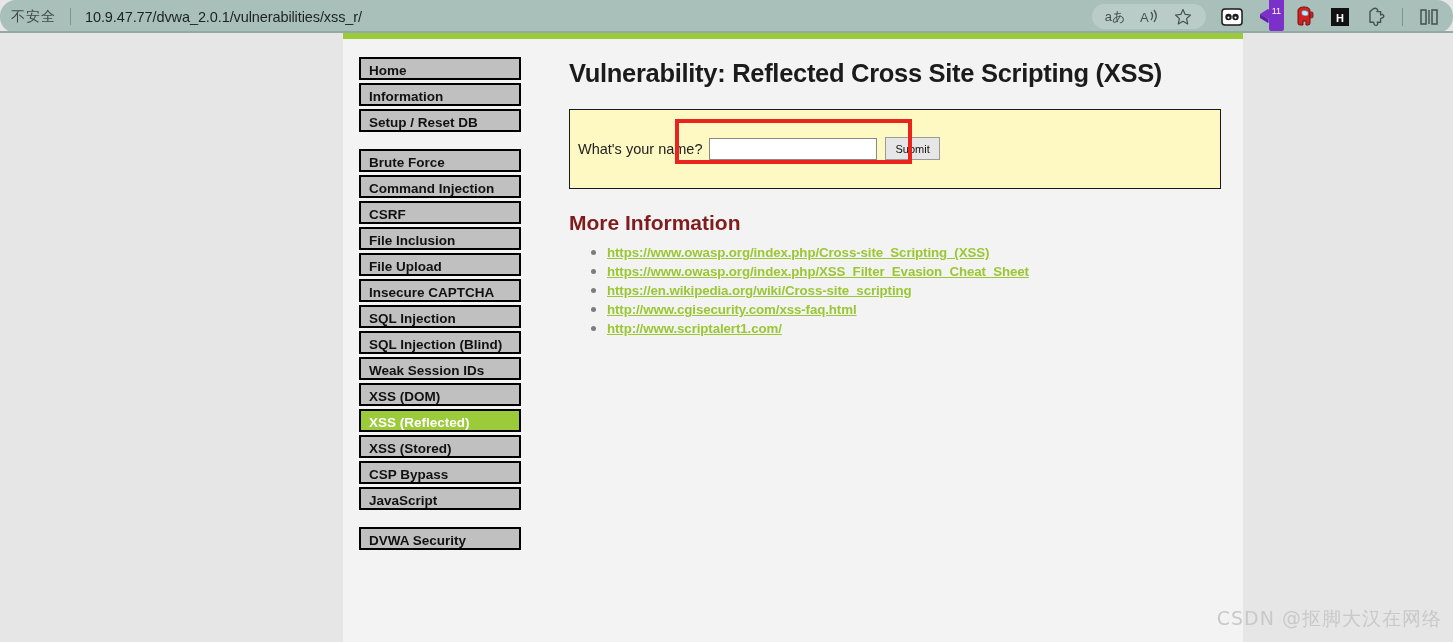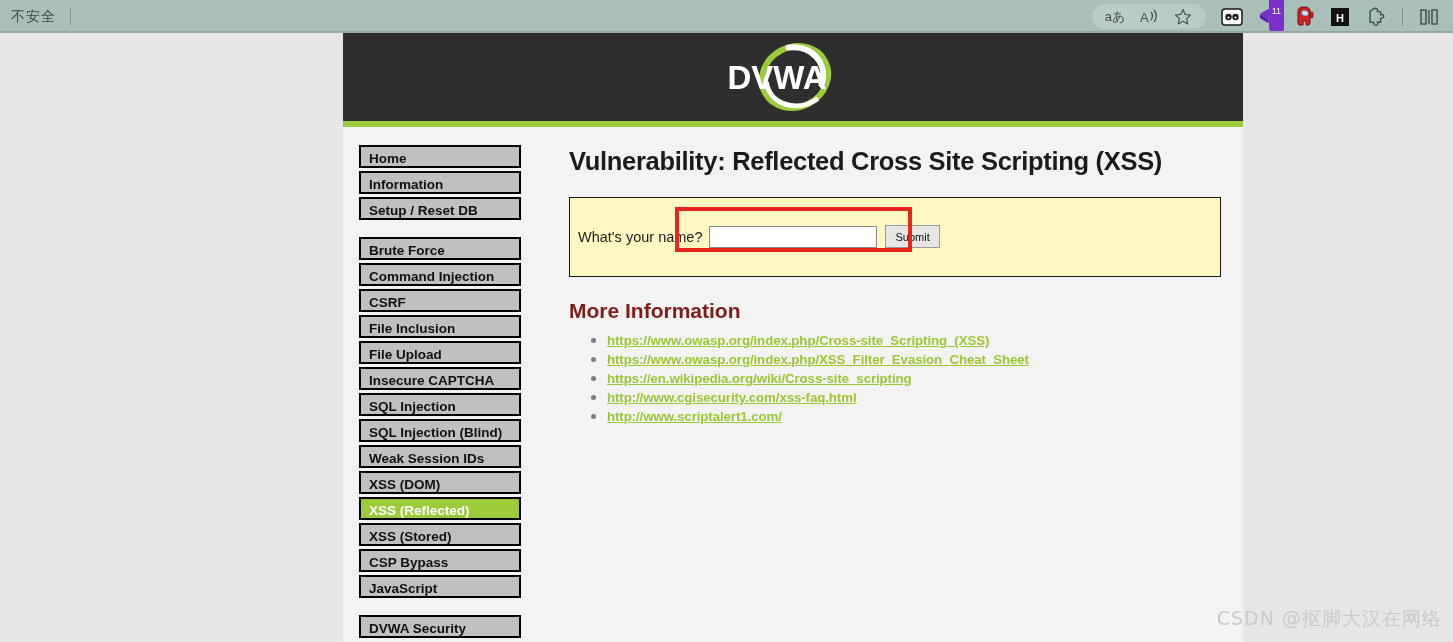--- a/index.html
+++ b/index.html
@@ -8,21 +8,21 @@
     overflow: hidden;
     font-family: "Liberation Sans", sans-serif;
     background: #e6e6e6;
   }
 
   
   #browser-chrome {
     position: absolute; left: 0; top: 0;
     width: 1453px; height: 33px;
     background: #a9bfba;
-    display: flex; align-items: center;
+    display: flex; align-items: center; border-radius: 16px;
   }
   #chrome-bottom-line {
     position: absolute; left: 0; top: 31px;
     width: 1453px; height: 2px;
     background: #93a9a4;
   }
   .security-label {
     font-size: 14px; color: #3f4a48;
     margin-left: 11px; letter-spacing: 1px;
     white-space: nowrap;
@@ -240,20 +240,21 @@
     white-space: nowrap;
     letter-spacing: 1px;
   }
 </style>
 </head>
 <body>
 
 <div id="browser-chrome">
   <span class="security-label">不安全</span>
   <span class="url-divider"></span>
+  <span class="url-text">10.9.47.77/dvwa_2.0.1/vulnerabilities/xss_r/</span>
 
   <div id="chrome-right">
     <div class="pill-group">
       <div class="chrome-icon">aあ</div>
       <div class="chrome-icon">
         <svg width="19" height="16" viewBox="0 0 19 16" aria-hidden="true">
           <text x="0" y="13" font-size="13" font-family="Liberation Sans, sans-serif" fill="#46524f">A</text>
           <path d="M11 3 q3 4 0 8" stroke="#46524f" fill="none" stroke-width="1.3"></path>
           <path d="M14 1 q4.5 6 0 12" stroke="#46524f" fill="none" stroke-width="1.3"></path>
         </svg>
@@ -316,33 +317,20 @@
       </svg>
     </div>
   </div>
 </div>
 <div id="chrome-bottom-line"></div>
 
 <div id="page-body">
 
   <div id="dvwa-container">
 
-    <div id="dvwa-header">
-      <div id="logo-wrap">
-        <svg width="180" height="76" viewBox="0 0 180 76" aria-hidden="true">
-
-          <ellipse cx="92" cy="38" rx="34" ry="30" fill="none" stroke="#9bcb3b" stroke-width="6" transform="rotate(-28 92 38)"></ellipse>
-
-          <path d="M 100 9 a 34 30 0 0 1 12 48" fill="none" stroke="#ffffff" stroke-width="6" transform="rotate(-28 92 38)" stroke-linecap="round"></path>
-          <path d="M 64 30 a 34 30 0 0 0 36 38" fill="none" stroke="#ffffff" stroke-width="5" transform="rotate(-28 92 38)" stroke-linecap="round"></path>
-
-          <text x="74" y="50" font-size="33" font-weight="bold" text-anchor="middle" font-family="Liberation Sans, sans-serif" fill="#ffffff">DVWA</text>
-        </svg>
-      </div>
-    </div>
     <div id="dvwa-header-rule"></div>
 
     <div id="dvwa-main">
 
       <nav id="sidebar">
         <div class="nav-group">
           <a class="nav-item">Home</a>
           <a class="nav-item">Information</a>
           <a class="nav-item">Setup / Reset DB</a>
         </div>

